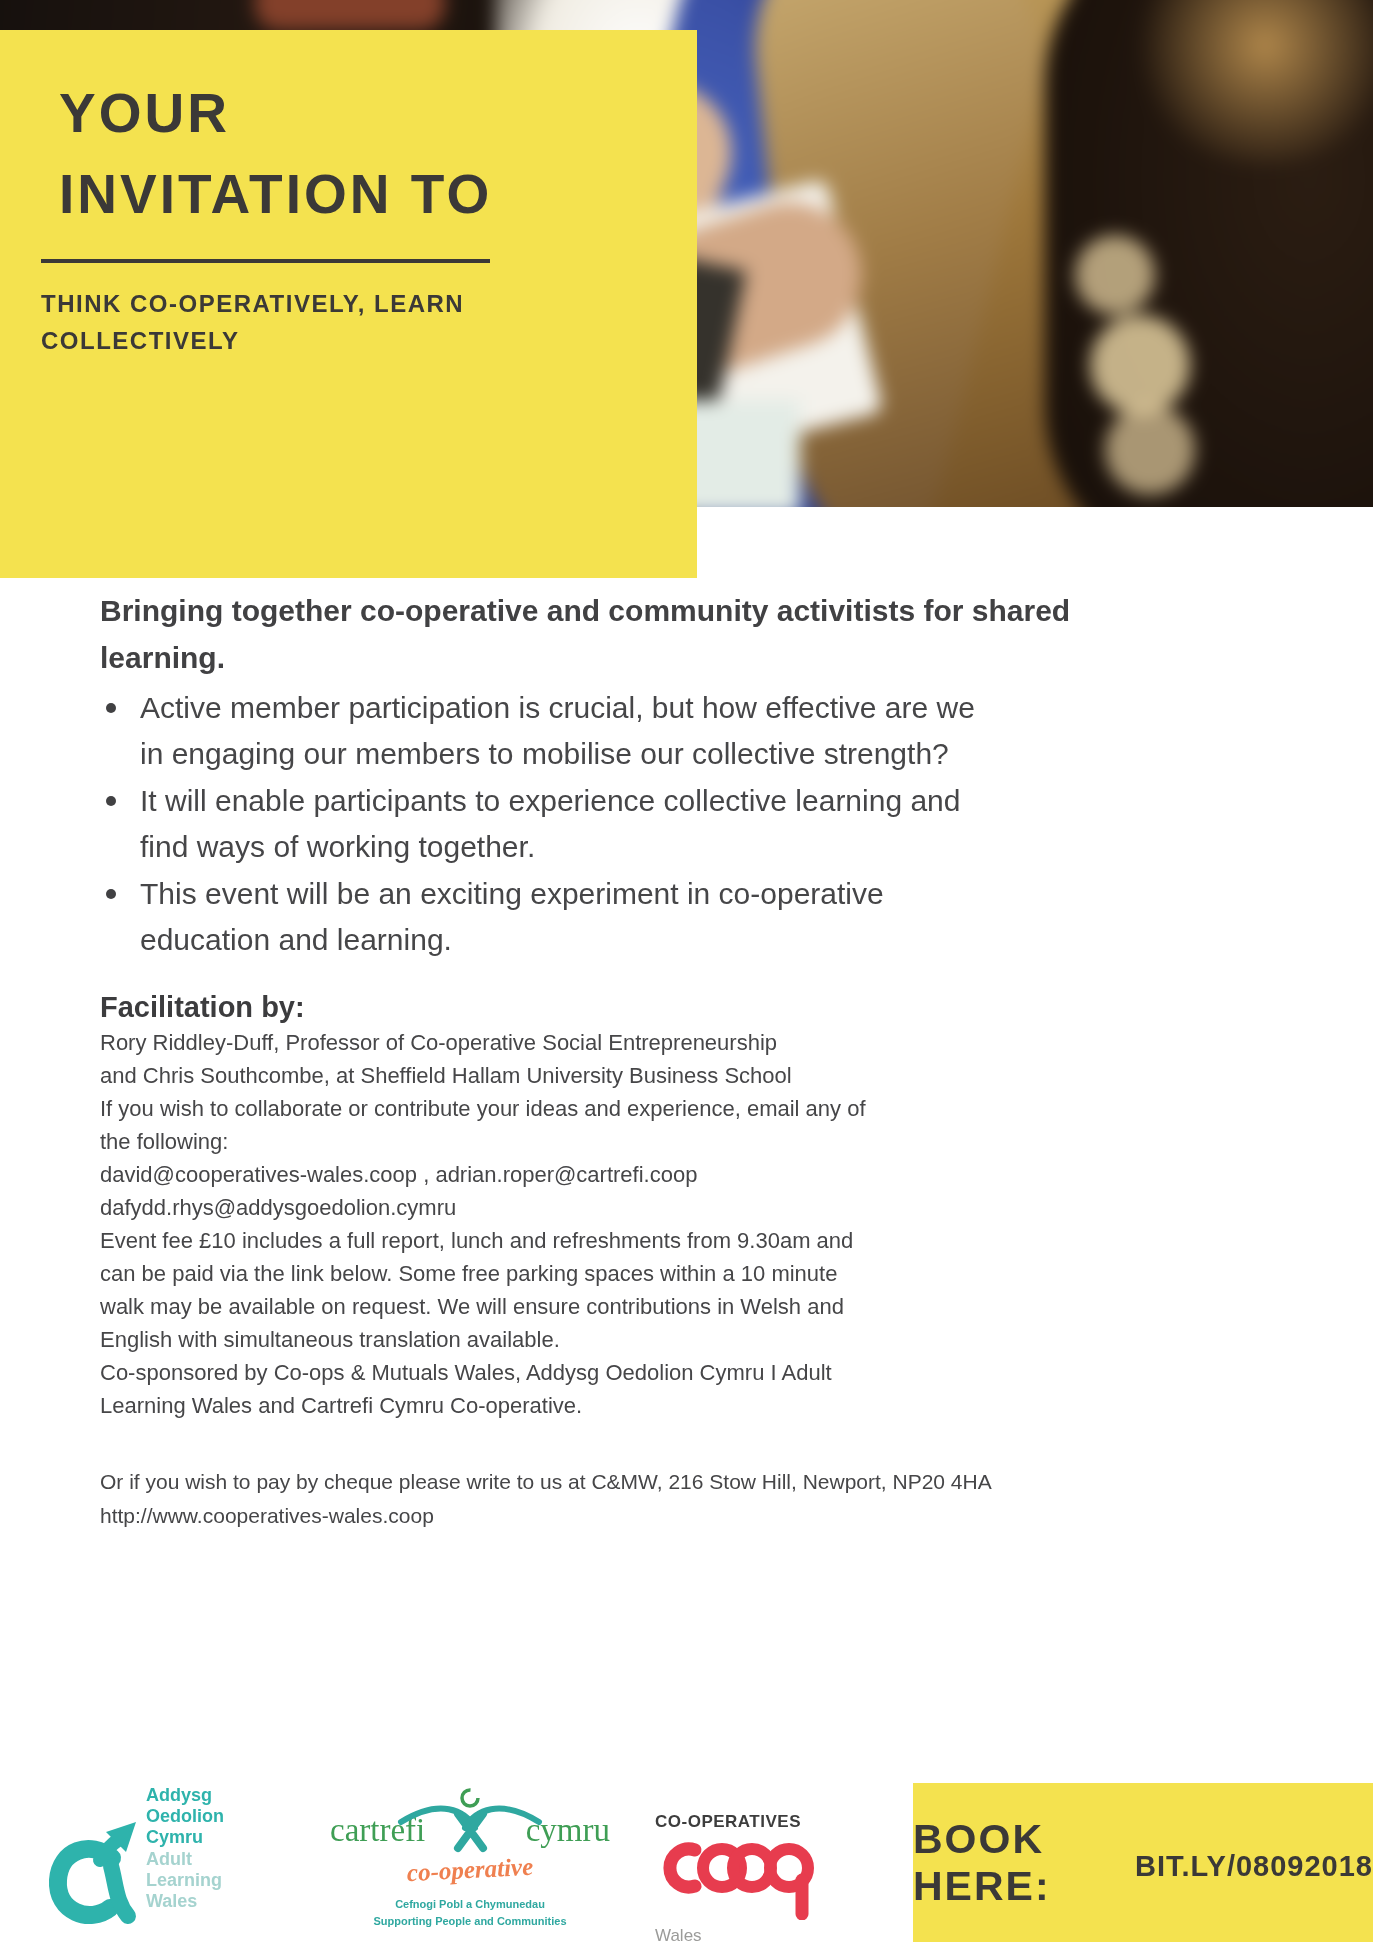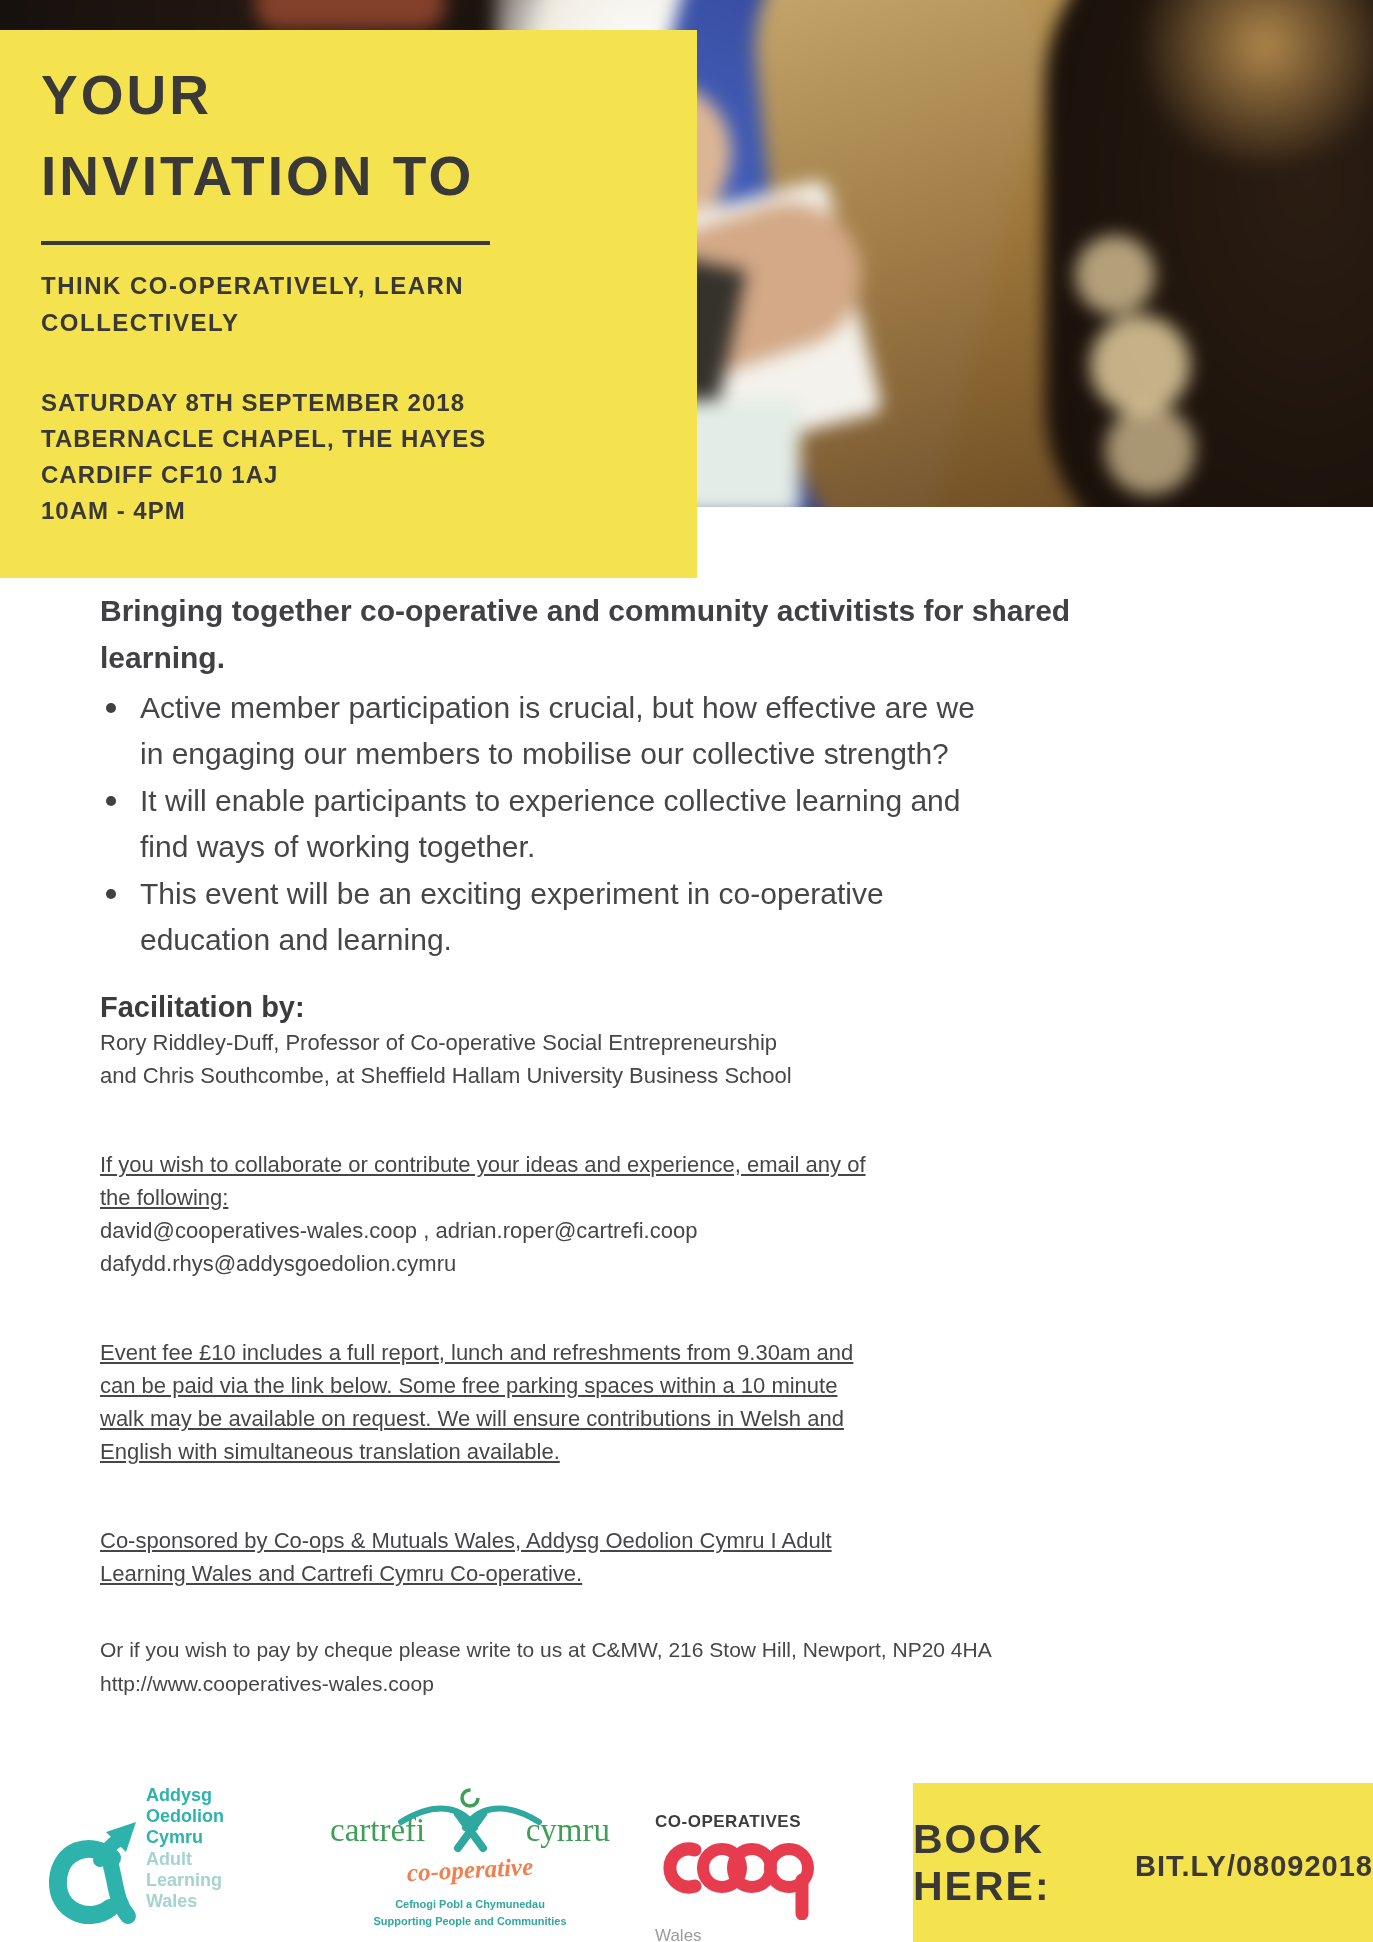--- a/index.html
+++ b/index.html
@@ -34,41 +34,41 @@
   .ph-hand{left:600px;top:250px;width:290px;height:145px;background:#d3a987;border-radius:75px;transform:rotate(-18deg);}
   .ph-darkdiag{left:665px;top:285px;width:75px;height:310px;background:#35322c;transform:rotate(12deg);}
   .ph-pages{left:515px;top:425px;width:310px;height:115px;background:#e3ece6;}
   
   .hero-box{
     position:absolute;left:0;top:30px;width:697px;height:548px;
     background:#f4e24f;box-sizing:border-box;padding:25px 30px 0 41px;
   }
   .hero-title{
     font-size:55px;font-weight:bold;letter-spacing:3px;line-height:1.47;
-    color:#3b3937;white-space:pre-line;margin:0;
+    color:#3b3937;white-space:pre-line;margin:18px;
   }
   .hero-divider{width:449px;height:4px;background:#3b3937;margin-top:24px;}
   .hero-subtitle{
     margin-top:22px;font-size:24px;font-weight:bold;letter-spacing:1.5px;line-height:1.55;
     color:#3b3937;white-space:pre-line;
   }
   .hero-details{margin-top:44px;font-size:24px;font-weight:bold;letter-spacing:1px;
     line-height:1.5;color:#3b3937;}
   
   .body-copy{position:absolute;left:100px;top:588px;width:1230px;}
   .para{white-space:pre-line;}
   .intro{font-size:30px;font-weight:bold;line-height:1.55;color:#414143;}
   .bullets{margin:4px 0 0 0;padding:0;list-style:none;}
   .bullets li{display:flex;align-items:flex-start;margin-top:2px;}
   .bullet-dot{width:10px;height:10px;border-radius:50%;background:#414143;margin:18px 24px 0 6px;flex:none;}
   .bullet-text{font-size:30px;line-height:1.52;color:#464648;white-space:pre-line;}
   .section-heading{margin-top:28px;font-size:29px;font-weight:bold;color:#3c3c3e;}
   .body-text{font-size:22px;line-height:1.5;color:#464648;}
   .mt-sm{margin-top:2px;}
-  .mt-lg{margin-top:56px;text-decoration:underline;}
+  .mt-lg{}
   .small-text{font-size:21px;line-height:1.55;color:#464648;margin-top:44px;}
   .link-line{color:#464648;}
   
   .footer{position:absolute;left:0;top:1770px;width:1373px;height:172px;}
   
   .alw-logo{position:absolute;left:48px;top:15px;width:230px;height:145px;}
   .alw-a{position:absolute;left:0;top:35px;}
   .alw-text{position:absolute;left:98px;top:0;font-weight:bold;font-size:18px;line-height:1.18;}
   .alw-welsh{color:#2eb3ac;}
   .alw-english{color:#a5d3cf;}
@@ -118,26 +118,20 @@
       <div class="ph-pages"></div>
     </div>
   </div>
 
   <div class="hero-box">
     <h1 class="hero-title">YOUR
 INVITATION TO</h1>
     <div class="hero-divider"></div>
     <div class="hero-subtitle">THINK CO-OPERATIVELY, LEARN
 COLLECTIVELY</div>
-    <div class="hero-details">
-      <div>SATURDAY 8TH SEPTEMBER 2018</div>
-      <div>TABERNACLE CHAPEL, THE HAYES</div>
-      <div>CARDIFF CF10 1AJ</div>
-      <div>10AM - 4PM</div>
-    </div>
   </div>
 
   <div class="body-copy">
     <div class="intro para">Bringing together co-operative and community activitists for shared
 learning.</div>
 
     <ul class="bullets">
       <li>
         <span class="bullet-dot"></span>
         <span class="bullet-text">Active member participation is crucial, but how effective are we

